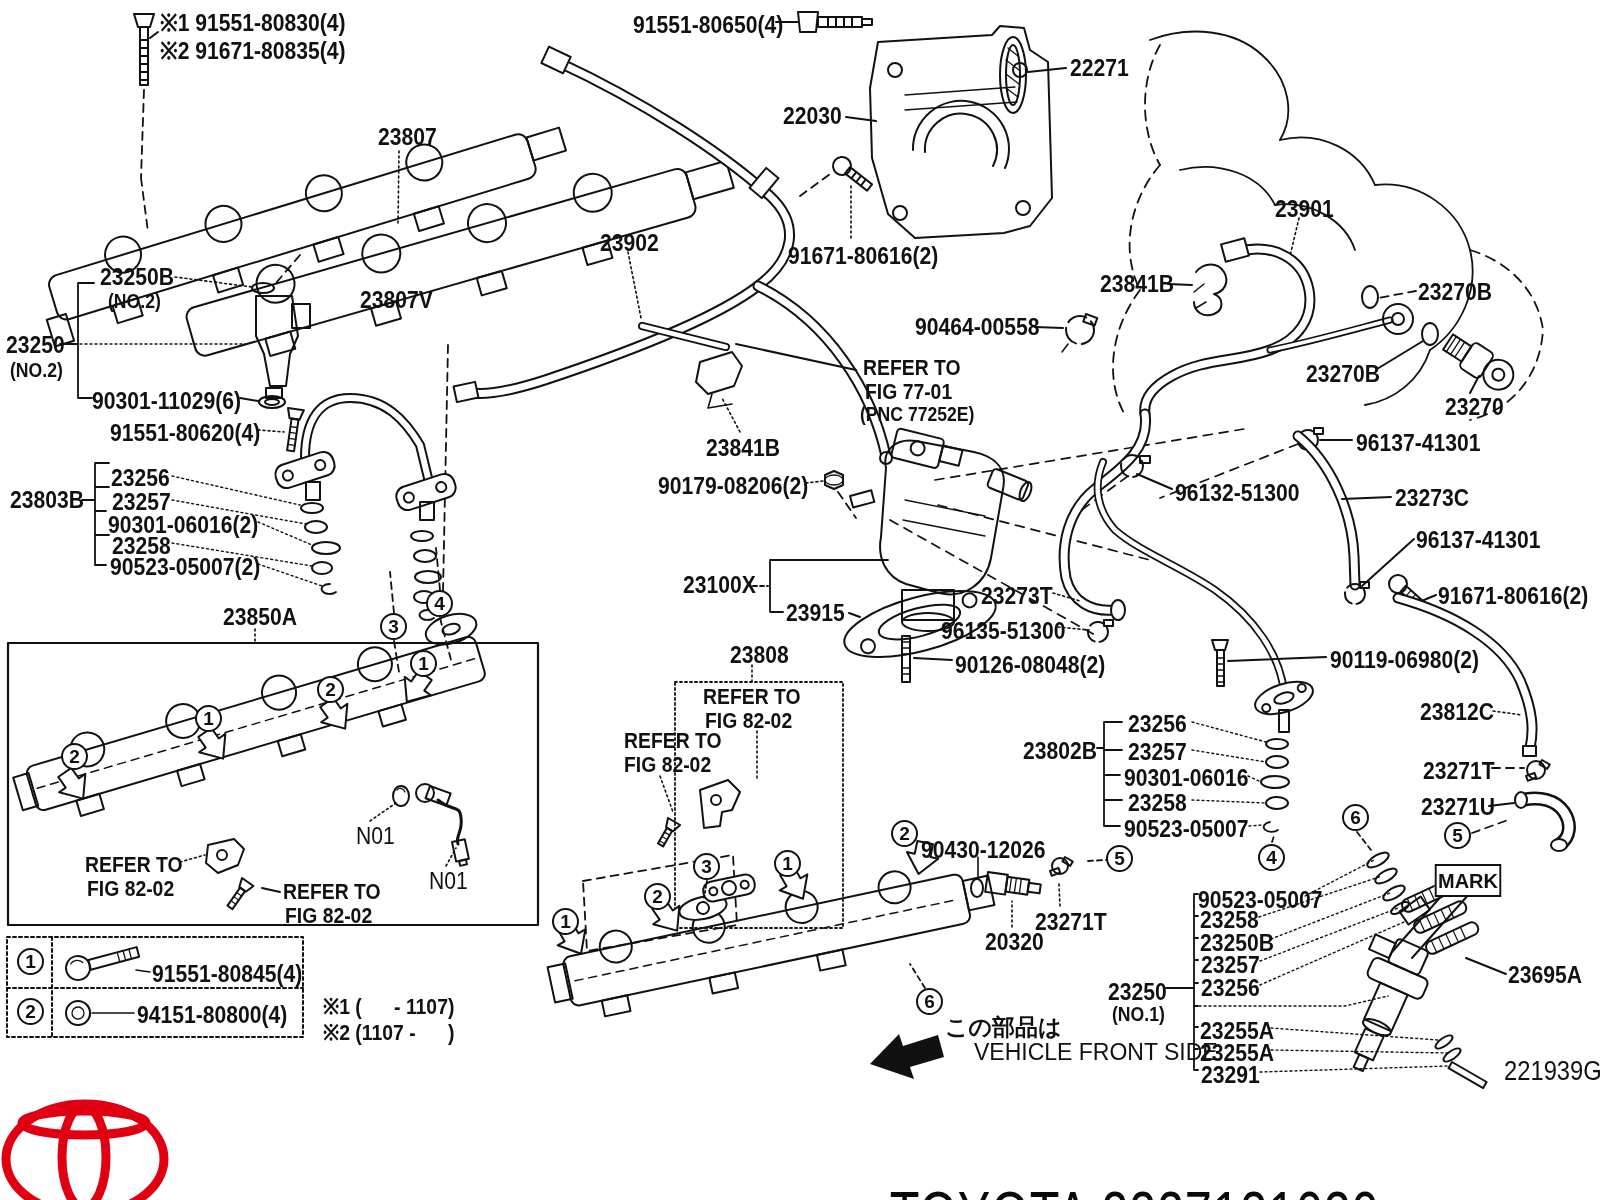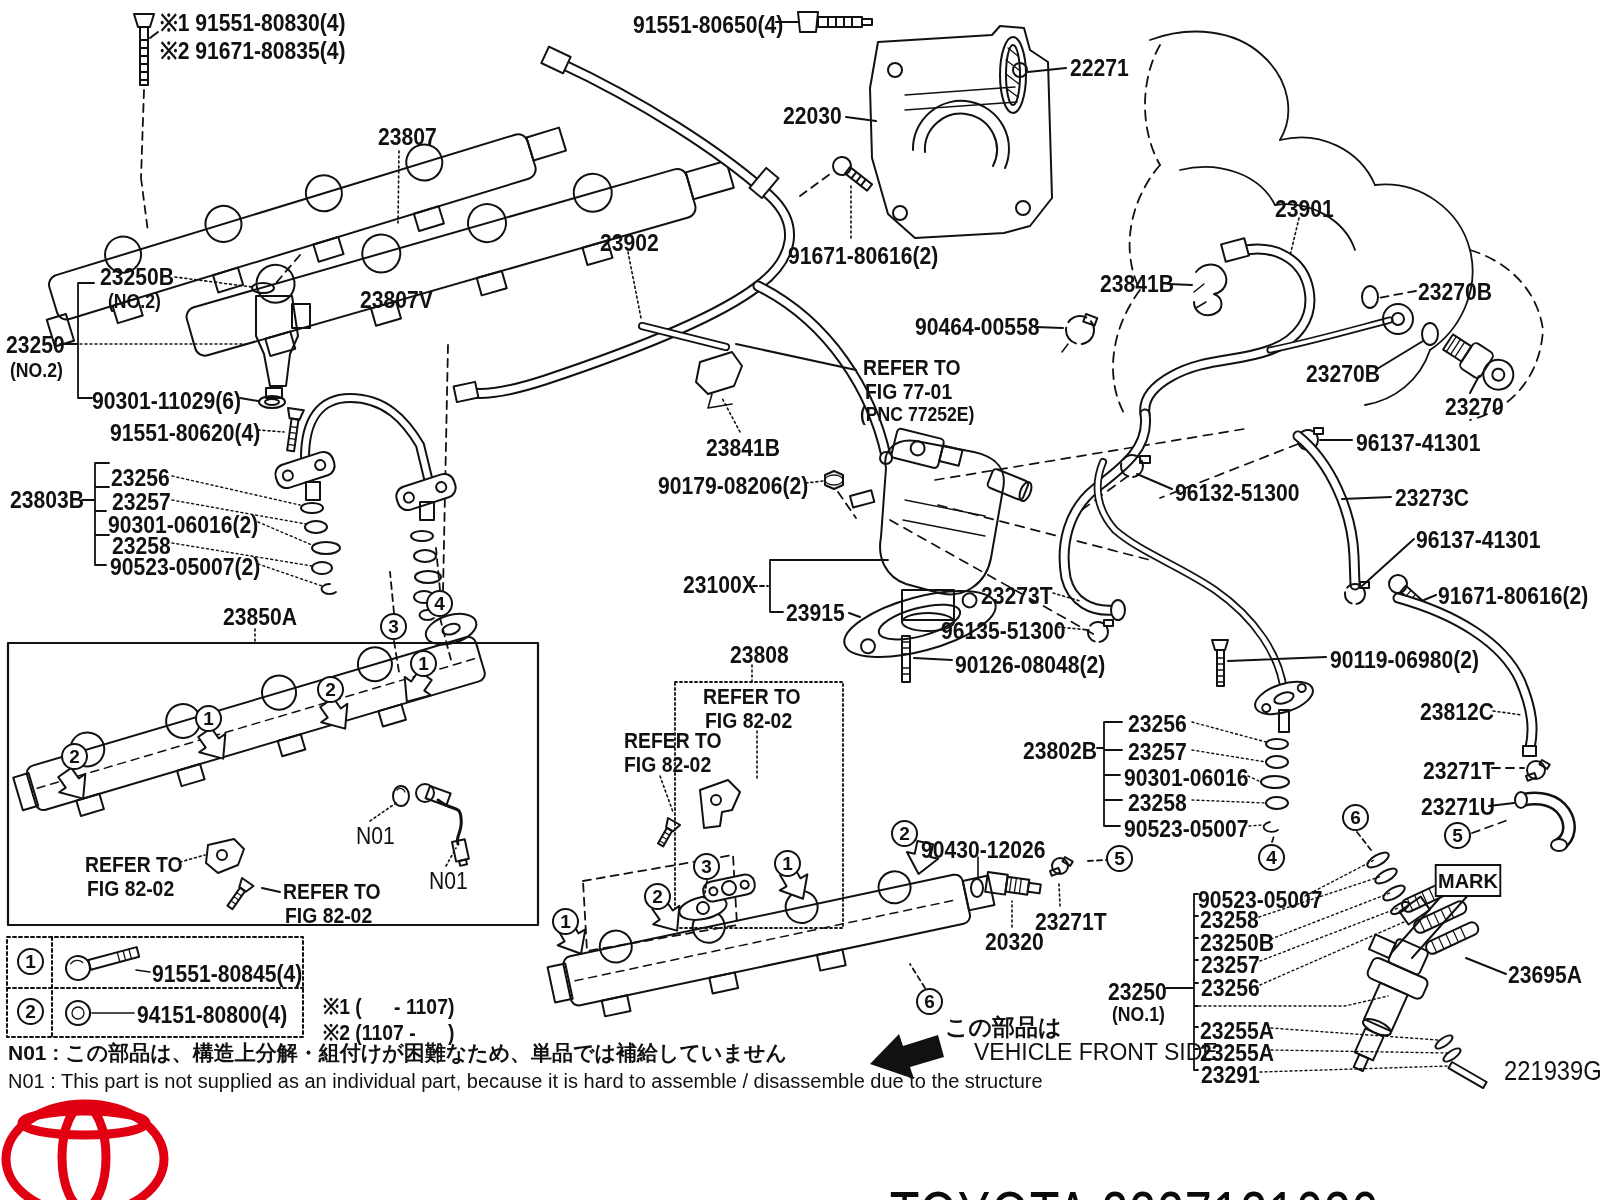--- a/index.html
+++ b/index.html
@@ -750,22 +750,20 @@
       <div class="callout" style="left: 1106px; top: 845px;">5</div>
       <div class="callout" style="left: 1258px; top: 844px;">4</div>
       <div class="callout" style="left: 1342px; top: 804px;">6</div>
       <div class="callout" style="left: 1444px; top: 822px;">5</div>
       <div class="callout" style="left: 17px; top: 948px;">1</div>
       <div class="callout" style="left: 17px; top: 998px;">2</div>
     </div>
 
 <div id="mark-box">MARK</div>
 
-<div class="note" id="note-jp">N01 : この部品は、構造上分解・組付けが困難なため、単品では補給していません</div>
-<div class="note" id="note-en">N01 : This part is not supplied as an individual part, because it is hard to assemble / disassemble due to the structure</div>
 
 <div class="note" id="front-jp">この部品は</div>
 <div class="note" id="front-en">VEHICLE FRONT SIDE</div>
 
 <div class="legend-txt" style="left:152px;top:960px">91551-80845(4)</div>
 <div class="legend-txt" style="left:137px;top:1001px">94151-80800(4)</div>
 <div class="legend-txt" style="left:323px;top:990px;font-size:22px">※1 (      - 1107)</div>
 <div class="legend-txt" style="left:323px;top:1016px;font-size:22px">※2 (1107 -      )</div>
 
 <div id="footer">

